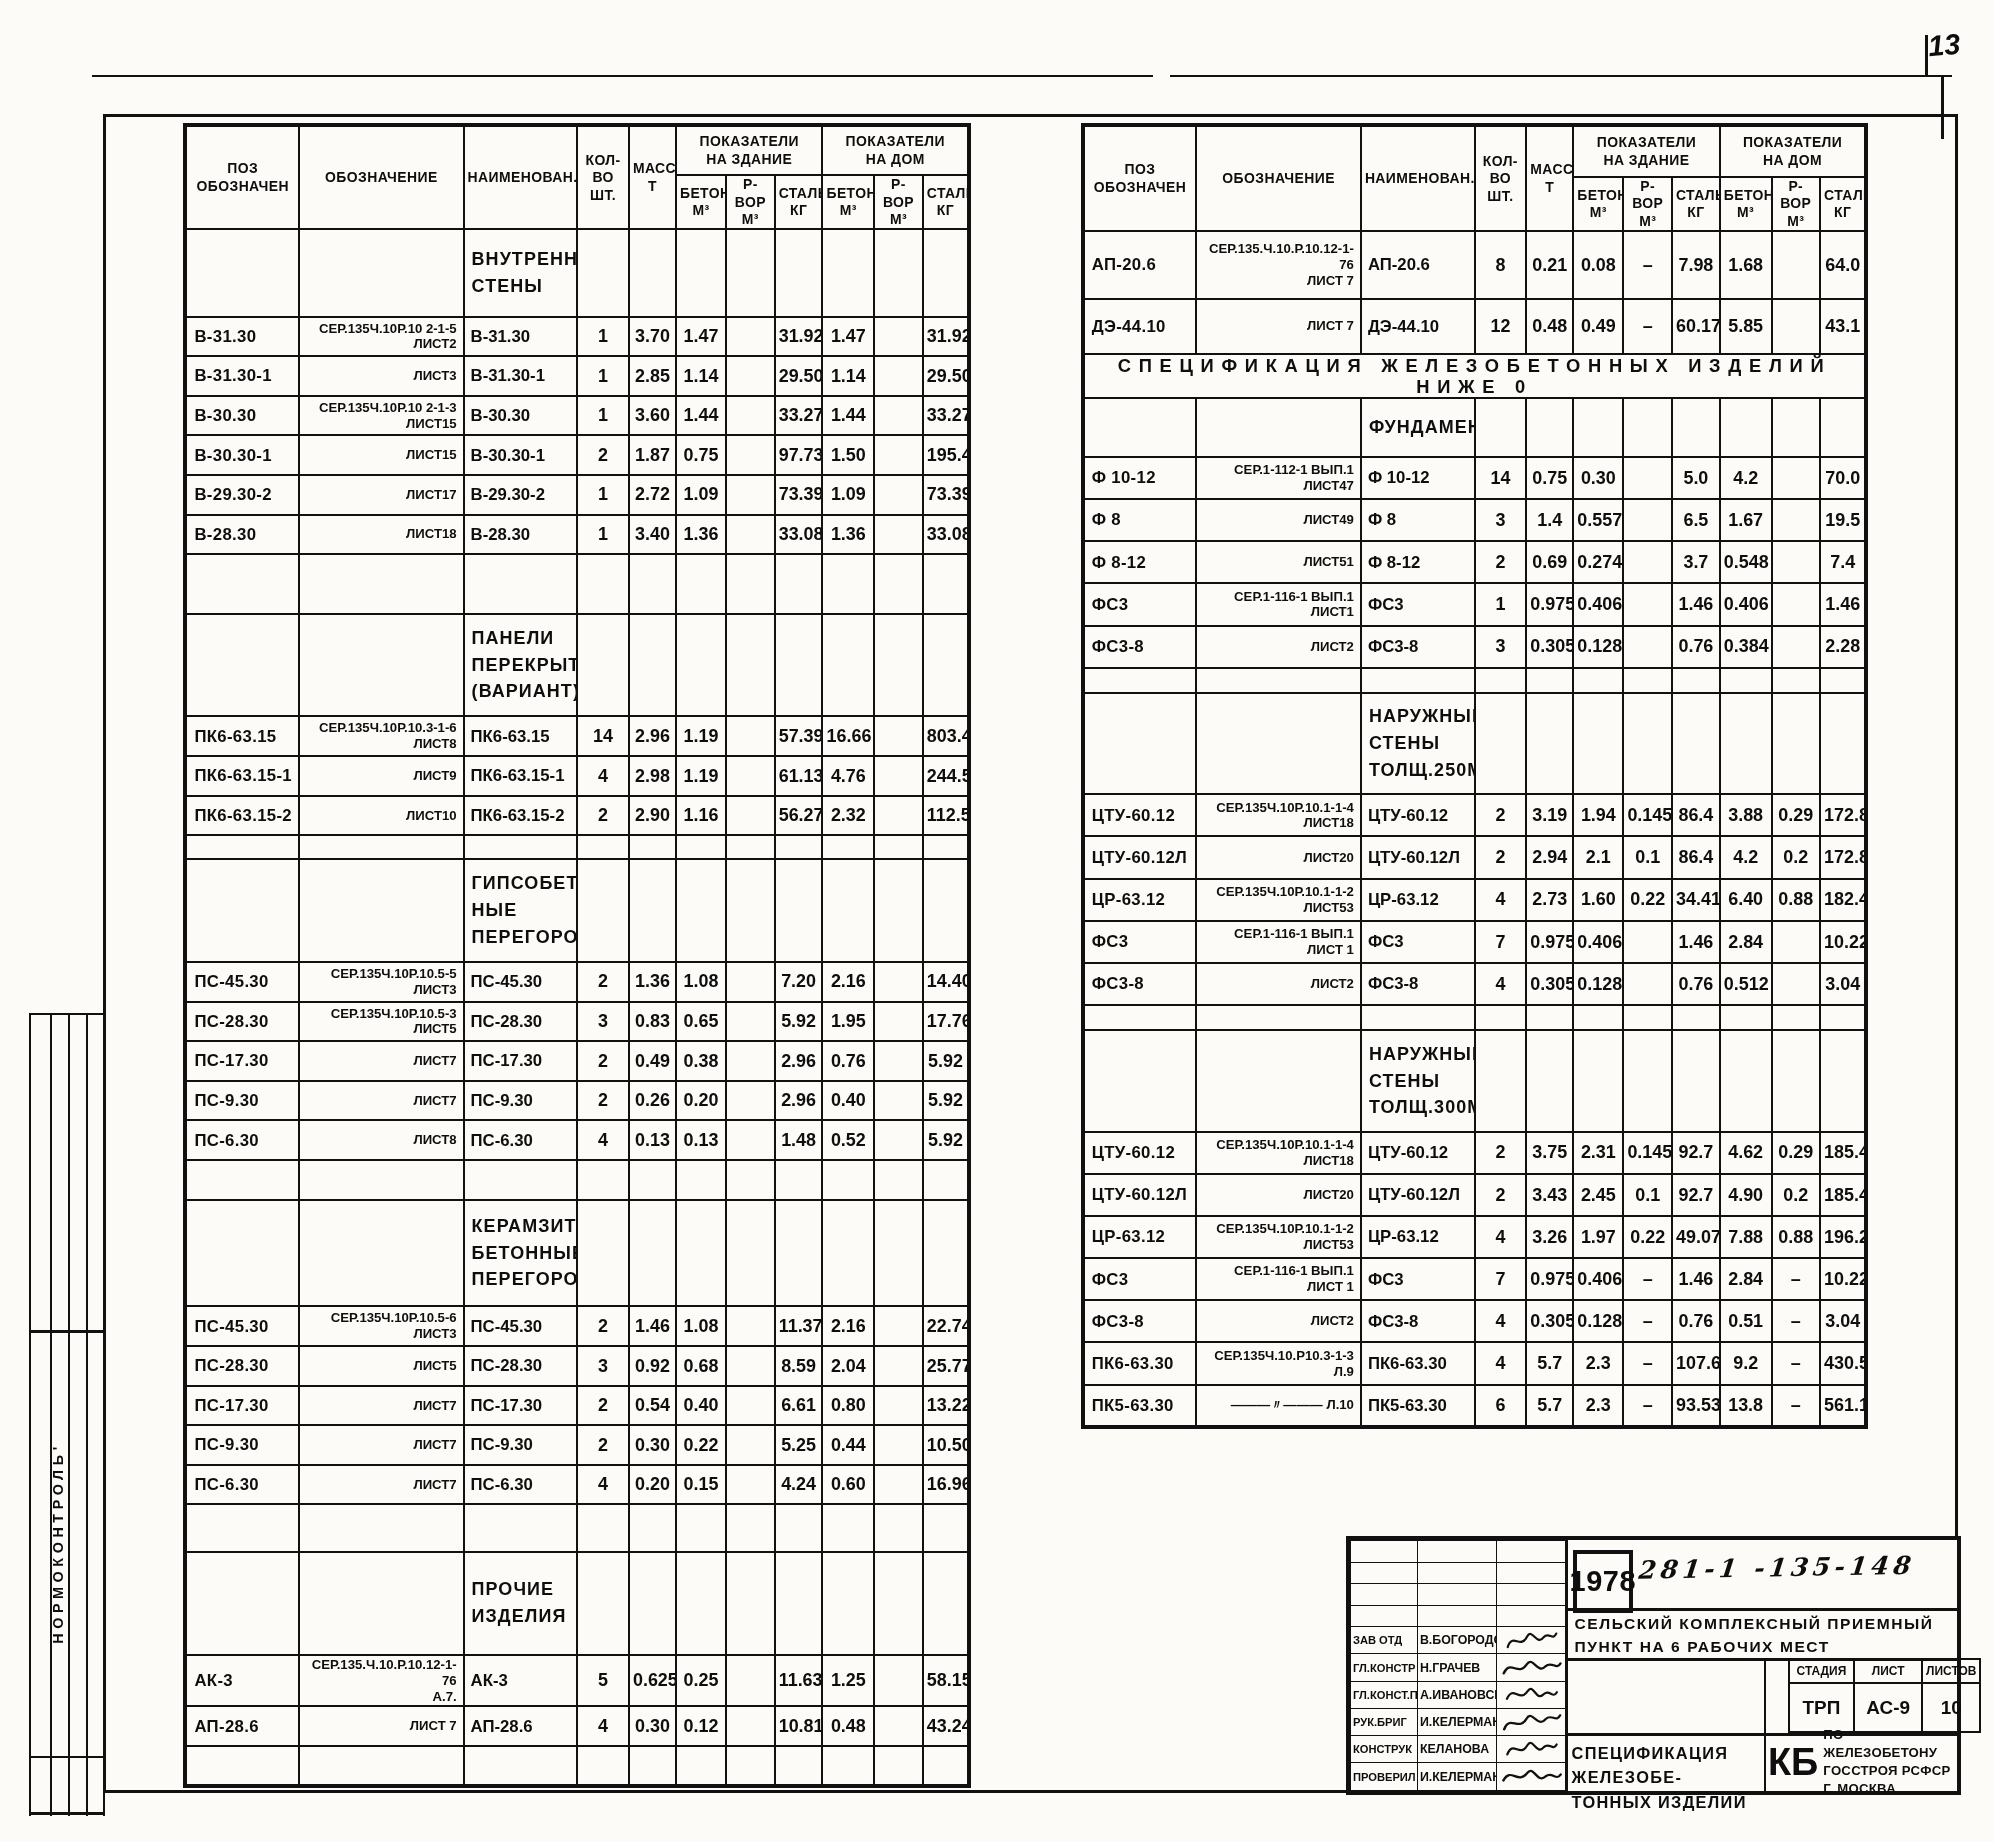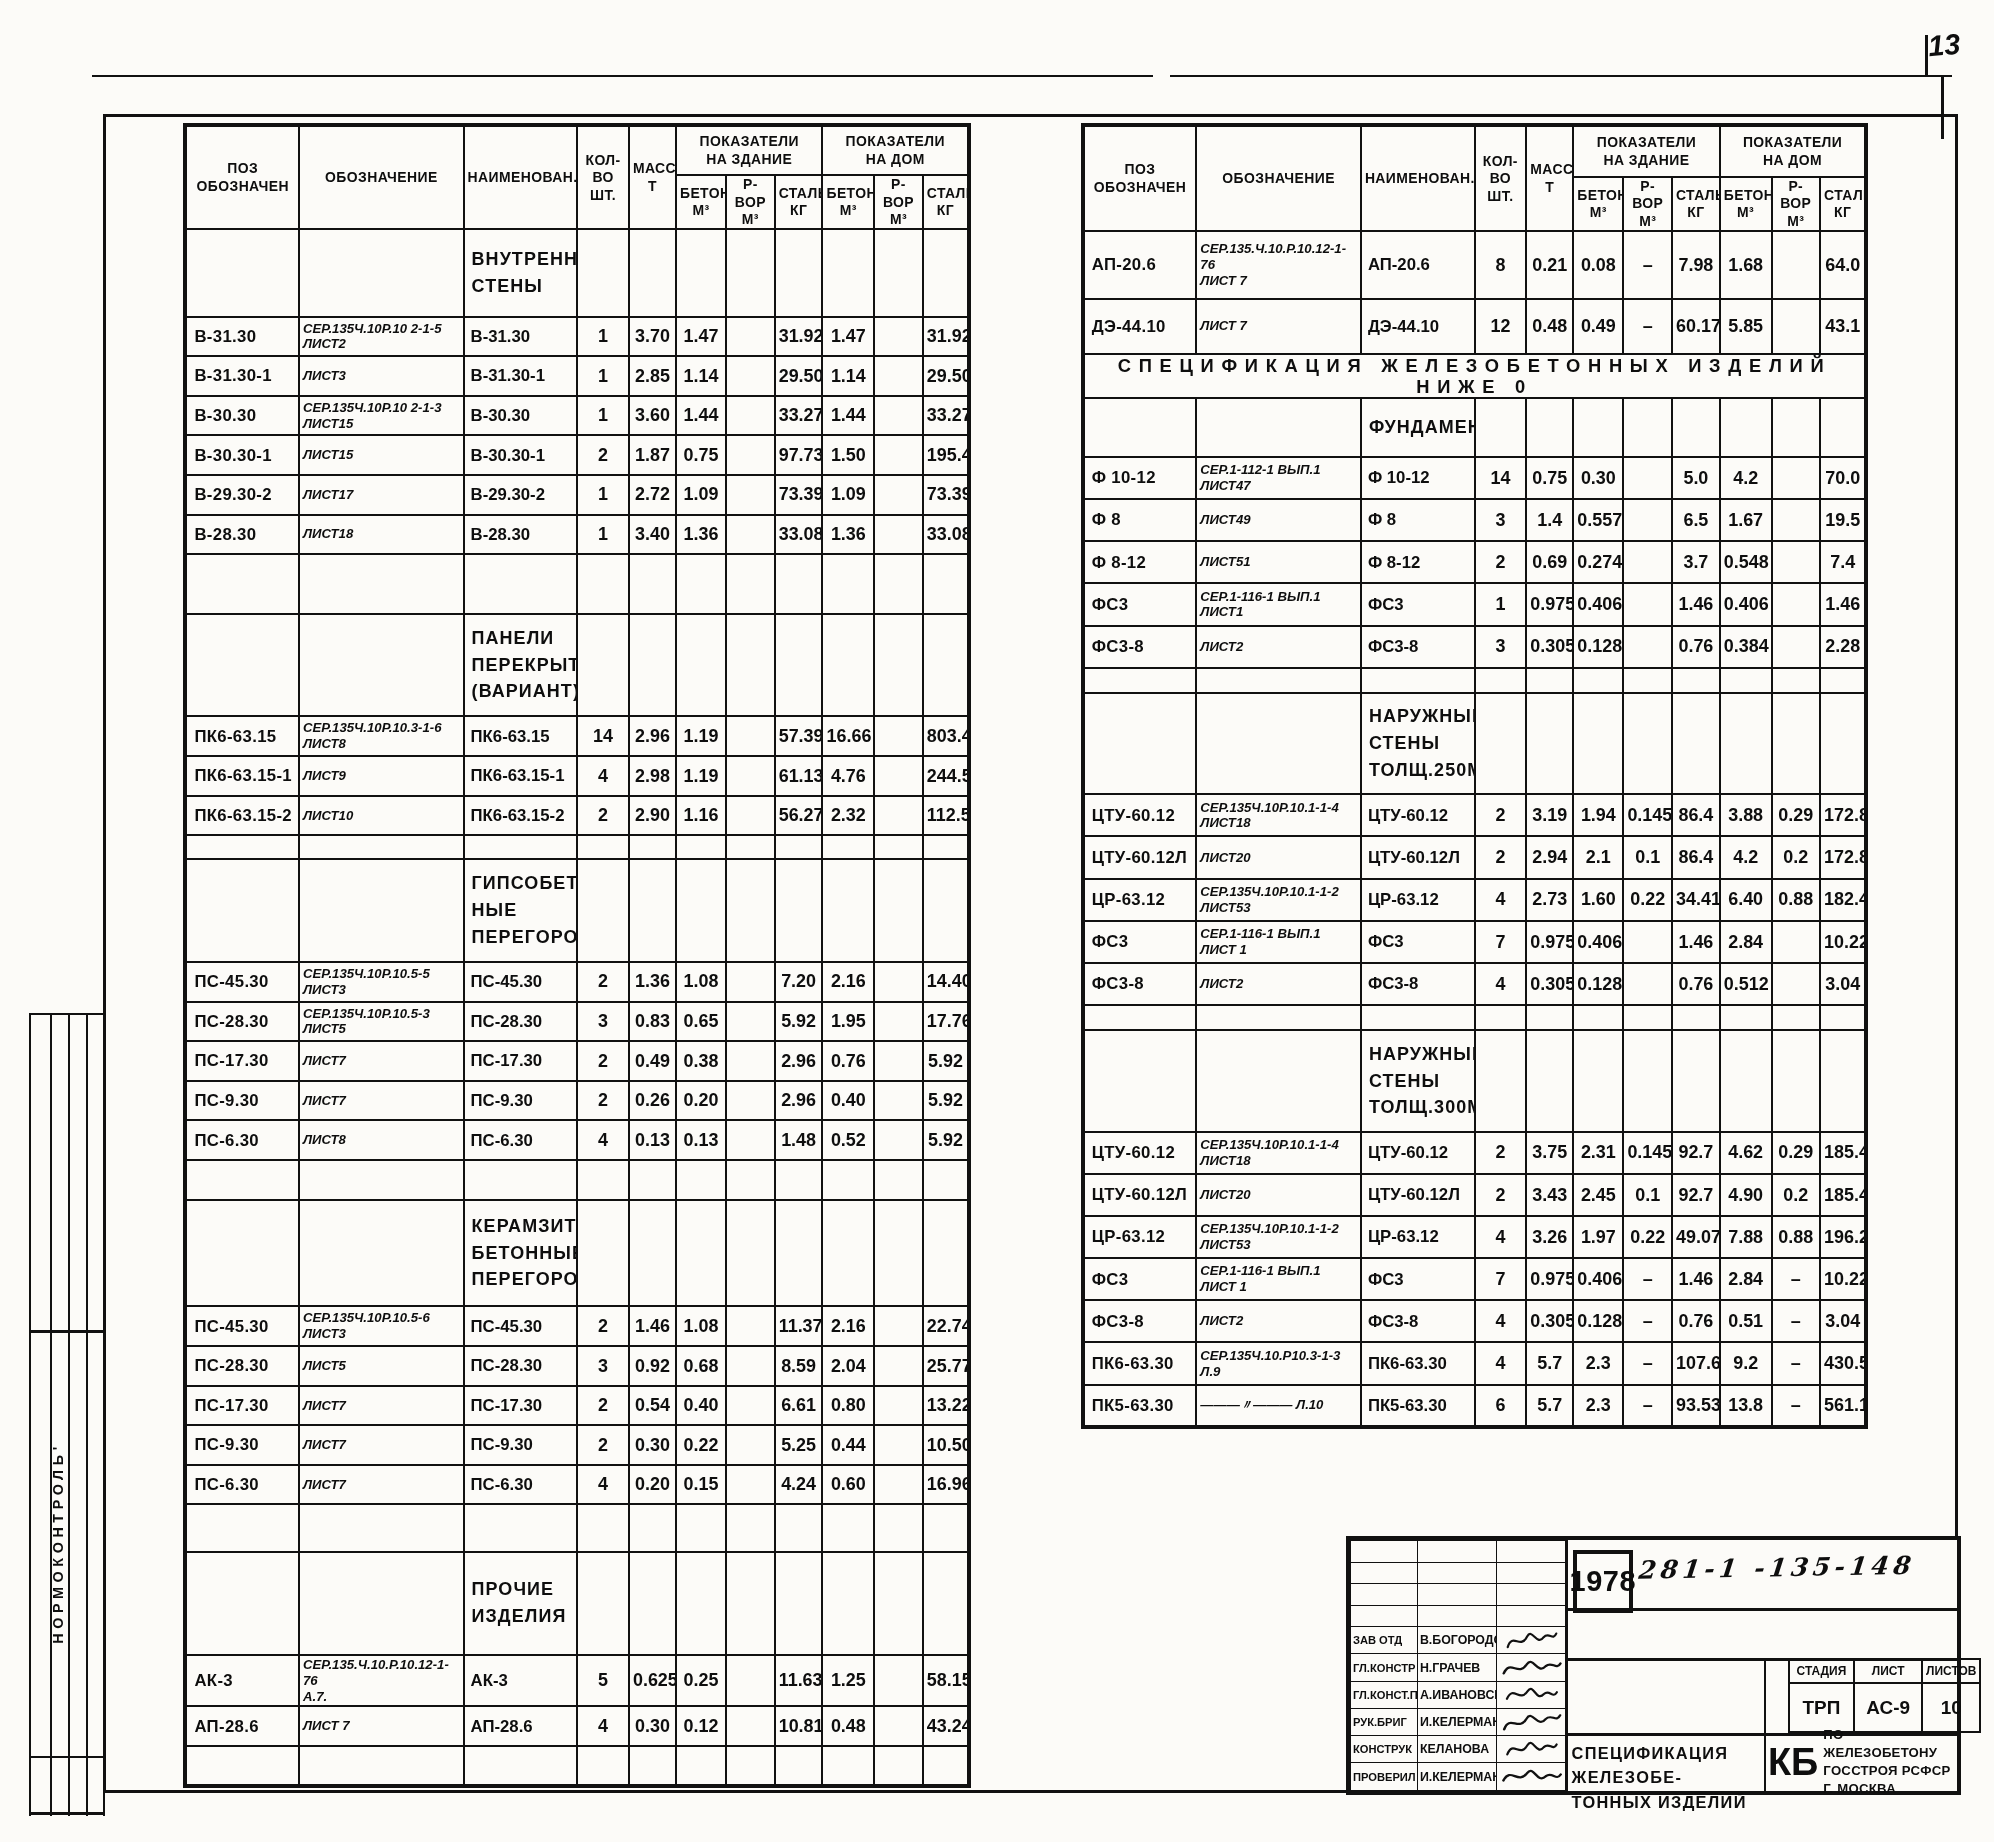--- a/index.html
+++ b/index.html
@@ -15,21 +15,21 @@
   .mstamp .v{position:absolute;top:0;bottom:0;width:0.12vw;background:#111;}
   .mstamp .hh{position:absolute;left:0;right:0;height:0.12vw;background:#111;}
   .vtext{position:absolute;left:24%;top:39%;height:54%;width:30%;display:flex;align-items:center;justify-content:center;
          writing-mode:vertical-rl;transform:rotate(180deg);font-size:0.72vw;font-weight:700;letter-spacing:0.32em;white-space:nowrap;}
   
   table.spec{border-collapse:collapse;table-layout:fixed;width:100%;border:0.22vw solid #111;}
   table.spec th,table.spec td{border:0.11vw solid #111;padding:0 0.15vw;overflow:hidden;}
   table.spec th{font-size:0.7vw;font-weight:700;text-align:center;white-space:pre-line;line-height:1.25;letter-spacing:0.03em;}
   table.spec td{font-size:0.9vw;font-weight:700;text-align:center;white-space:pre-line;line-height:1.15;}
   table.spec td.c0{text-align:left;padding-left:0.35vw;font-size:0.84vw;letter-spacing:0.02em;}
-  table.spec td.c1{text-align:left;padding-right:0.3vw;font-size:0.66vw;line-height:1.2;font-style:italic;}
+  table.spec td.c1{text-align:right;padding-right:0.3vw;font-size:0.66vw;line-height:1.2;}
   table.spec td.c2{text-align:left;padding-left:0.3vw;font-size:0.84vw;}
   table.spec td.sec{text-align:left;padding-left:0.35vw;font-size:0.9vw;letter-spacing:0.06em;line-height:1.5;}
   table.spec td.banner{font-size:0.92vw;letter-spacing:0.42em;text-align:center;}
   .ltbl{position:absolute;left:9.2%;top:6.7%;width:39.5%;}
   .rtbl{position:absolute;left:54.2%;top:6.7%;width:39.5%;}
   
   .tblock{position:absolute;left:67.5%;top:83.4%;width:30.45%;height:13.6%;border:0.22vw solid #111;background:#fcfbf8;}
   .tb-line{position:absolute;background:#111;}
   table.sigs{position:absolute;left:0;top:0;width:35.6%;height:100%;border-collapse:collapse;table-layout:fixed;}
   table.sigs td{border:0.1vw solid #111;padding:0 0.1vw;overflow:hidden;white-space:nowrap;}
@@ -988,20 +988,22 @@
       </table>
 
     <div class="tb-line" style="left:35.6%;top:0;width:0.12vw;height:100%;"></div>
     <div class="tb-line" style="left:35.6%;top:27%;width:64.4%;height:0.14vw;"></div>
     <div class="tb-line" style="left:35.6%;top:47%;width:64.4%;height:0.14vw;"></div>
     <div class="tb-line" style="left:35.6%;top:77%;width:64.4%;height:0.14vw;"></div>
     <div class="tb-line" style="left:68.2%;top:47%;width:0.12vw;height:53%;"></div>
 
     <div class="yearbox">1978</div>
     <div class="docnum">281-1 -135-148</div>
+    <div class="ptitle">СЕЛЬСКИЙ КОМПЛЕКСНЫЙ ПРИЕМНЫЙ
+ПУНКТ НА 6 РАБОЧИХ МЕСТ</div>
 
     <div class="stadia">
       <table>
         <tbody>
             <tr style="height:33%">
           <td class="lab" style="width:34%">СТАДИЯ</td>
           <td class="lab" style="width:36%">ЛИСТ</td>
           <td class="lab" style="width:30%">ЛИСТОВ</td>
         </tr>
         <tr>

